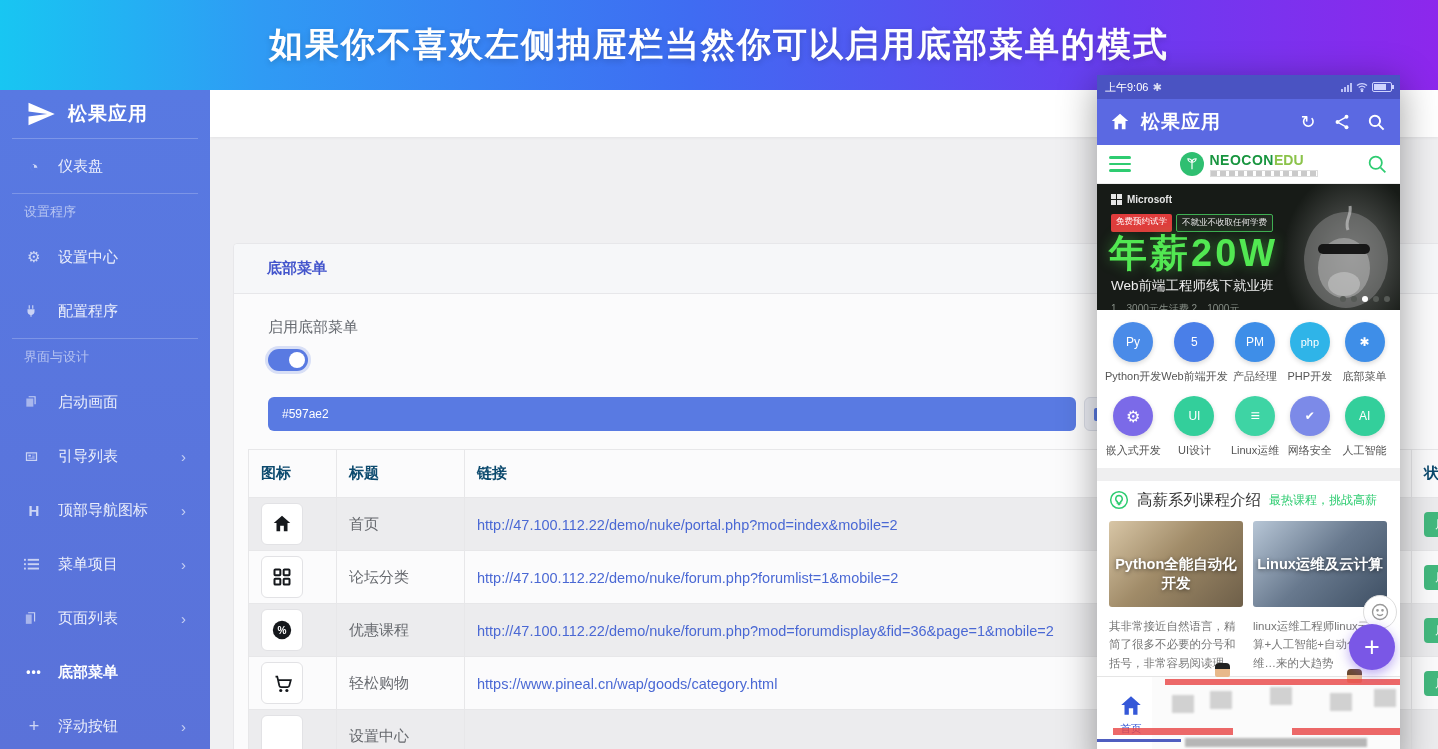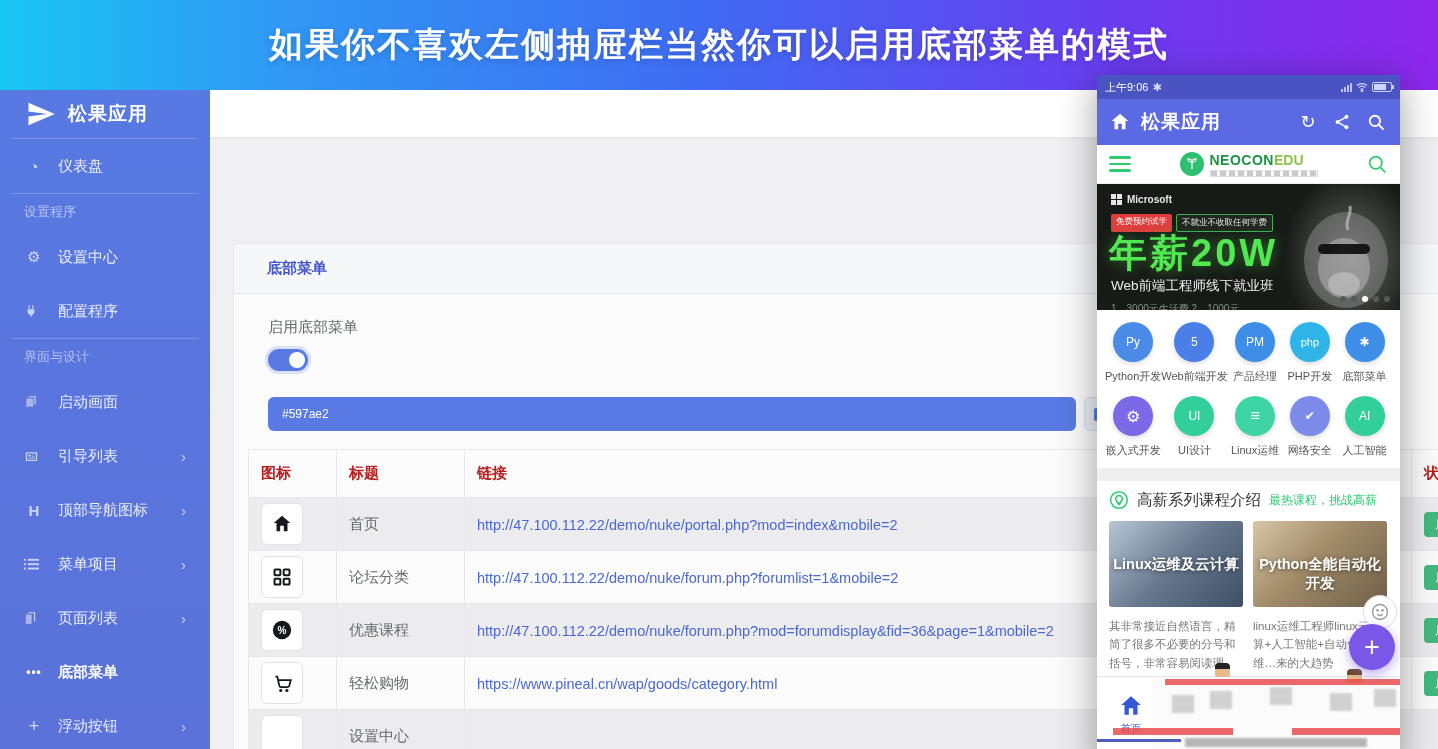--- a/index.html
+++ b/index.html
@@ -48,21 +48,21 @@
   .color-input { width:808px; height:34px; border:none; border-radius:6px; background:#597ae2;
     color:#fff; font-size:12px; padding:0 14px; font-family:"Liberation Sans",sans-serif; }
   .swatch-btn { width:32px; height:34px; border:1px solid #d9dce6; border-radius:6px; background:#eceef5;
     display:flex; align-items:center; justify-content:center; cursor:pointer; }
   .swatch-btn .sw { width:13px; height:13px; background:#597ae2; border-radius:2px; }
 
   .table-wrap { padding:0 14px; }
   table.menu-table { border-collapse:collapse; width:1200px; table-layout:fixed; font-size:15px; }
   .menu-table col.c-icon { width:88px; } .menu-table col.c-title { width:128px; }
   .menu-table col.c-link { width:947px; } .menu-table col.c-status { width:200px; }
-  .menu-table th { text-align:left; font-weight:700; color:#b91c1c; padding:14px 12px; border:1px solid #e7e7e9; background:#fbfbfc;margin-left:12px; }
+  .menu-table th { text-align:left; font-weight:700; color:#0c4a6e; padding:14px 12px; border:1px solid #e7e7e9; background:#fbfbfc;margin-left:12px; }
   .menu-table td { padding:5px 12px; border:1px solid #e7e7e9; color:#66696e; height:53px; }
   .menu-table tr.stripe td { background:#ececee; }
   .icon-tile { width:42px; height:42px; background:#fff; border:1px solid #e2e2e5; border-radius:6px;
     display:flex; align-items:center; justify-content:center; color:#15181c; }
   .menu-table a { color:#4a68d4; text-decoration:none; font-size:14.5px; white-space:nowrap; }
   .status-pill { display:inline-block; background:#43b97e; color:#fff; font-size:12px;
     padding:4px 11px; border-radius:4px; }
 
   
   .phone { position:absolute; left:1097px; top:75px; width:303px; height:690px; z-index:5;
@@ -502,25 +502,25 @@
   <div class="p-section">
     <svg width="20" height="20" viewBox="0 0 24 24" fill="none" stroke="#2ecc71" stroke-width="1.8">
         <circle cx="12" cy="12" r="10"></circle>
         <path d="M12 6.5a4 4 0 00-2 7.4v1.6h4v-1.6a4 4 0 00-2-7.4zM10.5 17.5h3"></path>
       </svg>
     <span class="st">高薪系列课程介绍</span>
     <span class="ss">最热课程，挑战高薪</span>
   </div>
 
   <div class="p-cards">
+    <div class="ccard c1">
+        <div class="ct">Python全能自动化开发</div>
+      </div>
     <div class="ccard c2">
         <div class="ct">Linux运维及云计算</div>
-      </div>
-    <div class="ccard c1">
-        <div class="ct">Python全能自动化开发</div>
       </div>
   </div>
 
   <div class="p-desc">
     <p>其非常接近自然语言，精简了很多不必要的分号和括号，非常容易阅读理解。</p>
     <p>linux运维工程师linux云计算+人工智能+自动化运维…来的大趋势</p>
   </div>
 
   <div class="p-sal">
     <div class="sal"><b>月薪</b><span>20K-35K</span></div>

